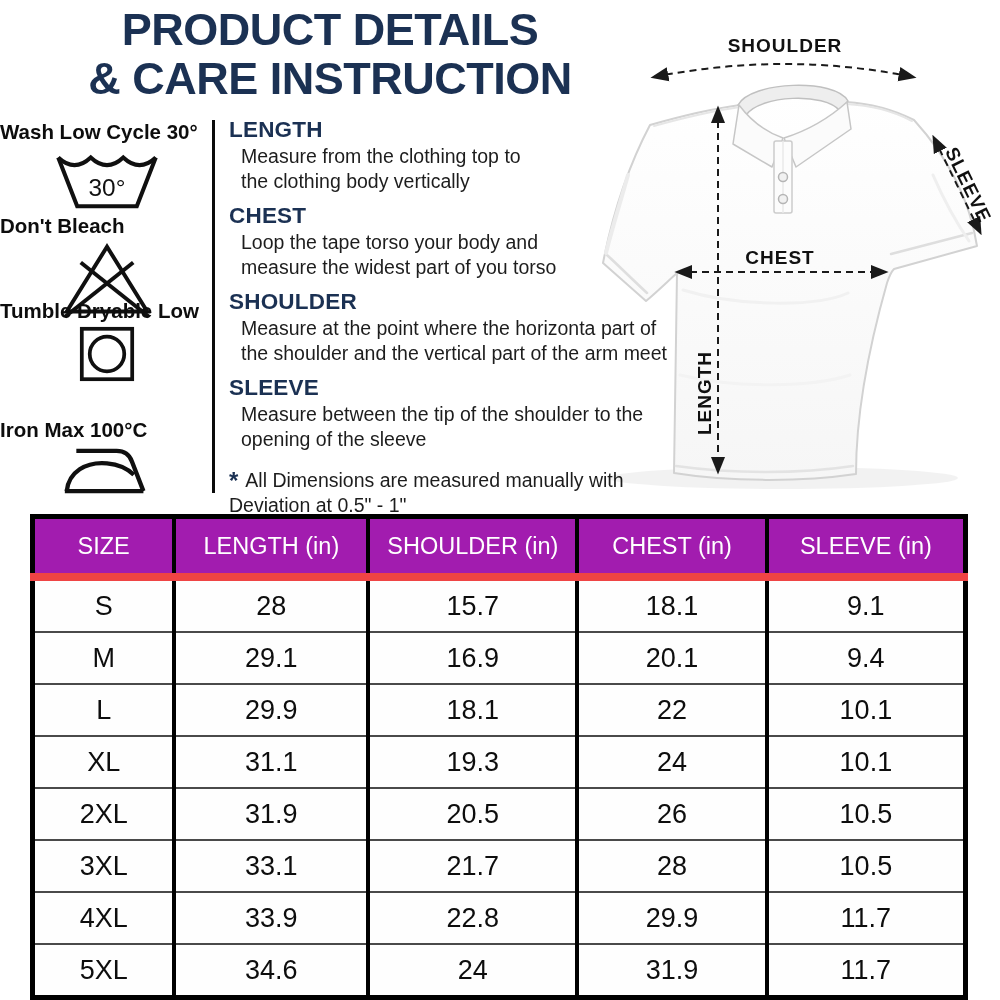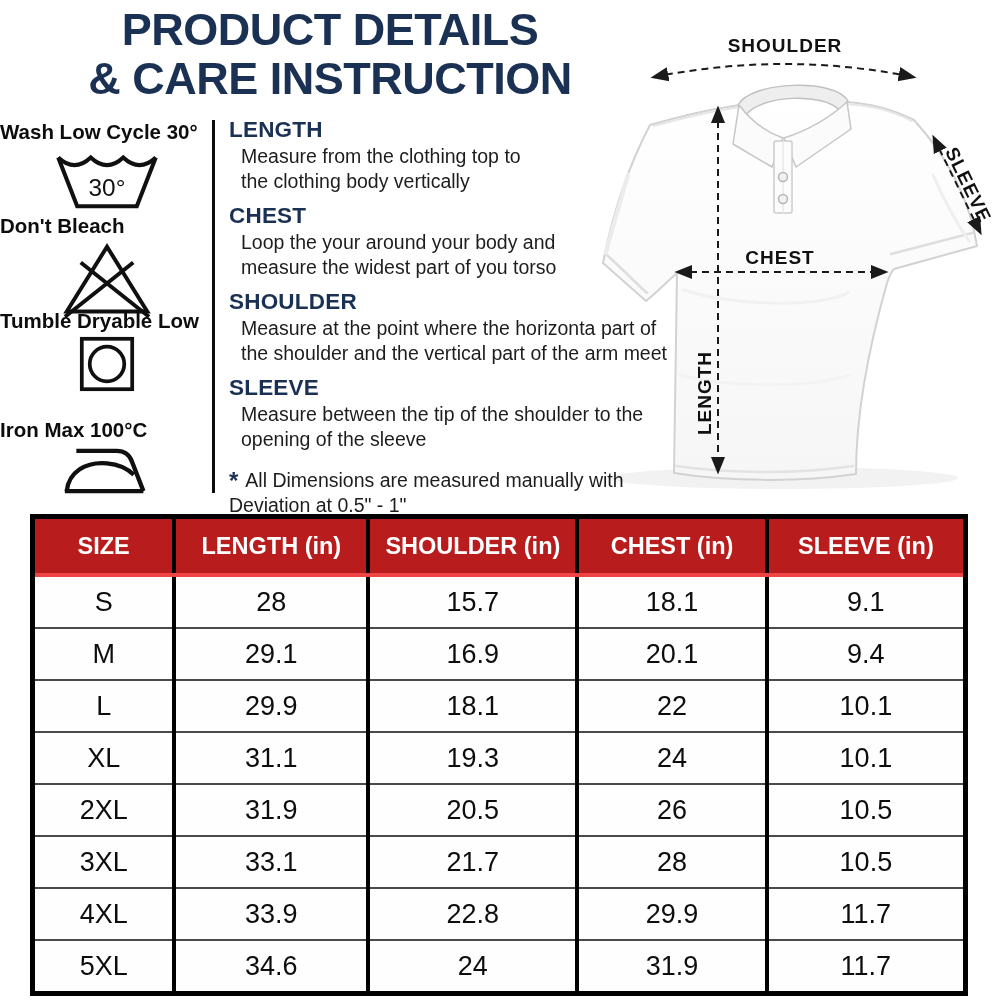--- a/index.html
+++ b/index.html
@@ -7,21 +7,21 @@
         font-family:"Liberation Sans",sans-serif;color:#111;}
 
   
   .title{position:absolute;left:20px;top:6px;width:620px;text-align:center;
          color:#1b3153;font-weight:bold;font-size:45px;line-height:1.08;letter-spacing:-0.5px;}
 
   
   .care-item{position:absolute;left:0;width:213px;text-align:left;}
   .care-label{font-size:20.5px;font-weight:bold;color:#0d0d0d;line-height:1.1;}
   .care-icon svg{display:block;margin:3px auto 0;}
-  #care-0{top:121px}#care-1{top:215px}#care-2{top:310px}#care-3{top:419px}
+  #care-0{top:121px}#care-1{top:215px}#care-2{top:300px}#care-3{top:419px}
   .vdivider{position:absolute;left:212px;top:120px;width:3px;height:373px;background:#0b0b0b;}
 
   
   .defs{position:absolute;left:229px;top:117px;width:480px;}
   .def h3{margin:0;font-size:22.5px;color:#1b3153;letter-spacing:0.2px;}
   .def .desc{margin:1px 12px 9px;font-size:19.5px;line-height:25px;color:#1d1d1d;}
   .def .desc span{display:block;}
   .note{margin-top:16px;font-size:19.5px;line-height:25px;color:#1d1d1d;}
   .note .star{color:#1b3153;font-weight:bold;font-size:24px;margin-right:7px;vertical-align:-2px;}
   .note span{display:inline;}
@@ -29,22 +29,22 @@
 
   
   .shirt{position:absolute;left:588px;top:25px;width:420px;height:478px;}
   .shirt svg{display:block;}
   .shirt text{font-family:"Liberation Sans",sans-serif;font-weight:bold;font-size:19px;
               fill:#111;letter-spacing:1px;}
 
   
   .size-table{position:absolute;left:30px;top:514px;width:938px;
               border-collapse:collapse;table-layout:fixed;border:5px solid #000;}
-  .size-table th{background:#b91c1c;color:#ffffff;font-size:23.5px;font-weight:bold;
-                 height:52px;border-bottom:4px solid #ef4444;border-left:4px solid #000;}
+  .size-table th{background:#a21caf;color:#ffffff;font-size:23.5px;font-weight:normal;
+                 height:52px;border-bottom:8px solid #ef4444;border-left:4px solid #000;}
   .size-table th:first-child{border-left:none;}
   .size-table td{font-size:27px;color:#0d0d0d;text-align:center;height:48px;
                  background:#fefefe;border-left:4px solid #000;border-top:2px solid #4a4a4a;}
   .size-table td:first-child{border-left:none;}
 
   .icon-stroke{stroke:#101010;fill:none;}
 </style>
 </head>
 <body>
 
@@ -104,21 +104,21 @@
     <div class="def">
       <h3>LENGTH</h3>
       <div class="desc">
         <span>Measure from the clothing top to</span>
         <span>the clothing body vertically</span>
       </div>
     </div>
     <div class="def">
       <h3>CHEST</h3>
       <div class="desc">
-        <span>Loop the your around your body and</span>
+        <span>Loop the tape torso your body and</span>
         <span>measure the widest part of you torso</span>
       </div>
     </div>
     <div class="def">
       <h3>SHOULDER</h3>
       <div class="desc">
         <span>Measure at the point where the horizonta part of</span>
         <span>the shoulder and the vertical part of the arm meet</span>
       </div>
     </div>

